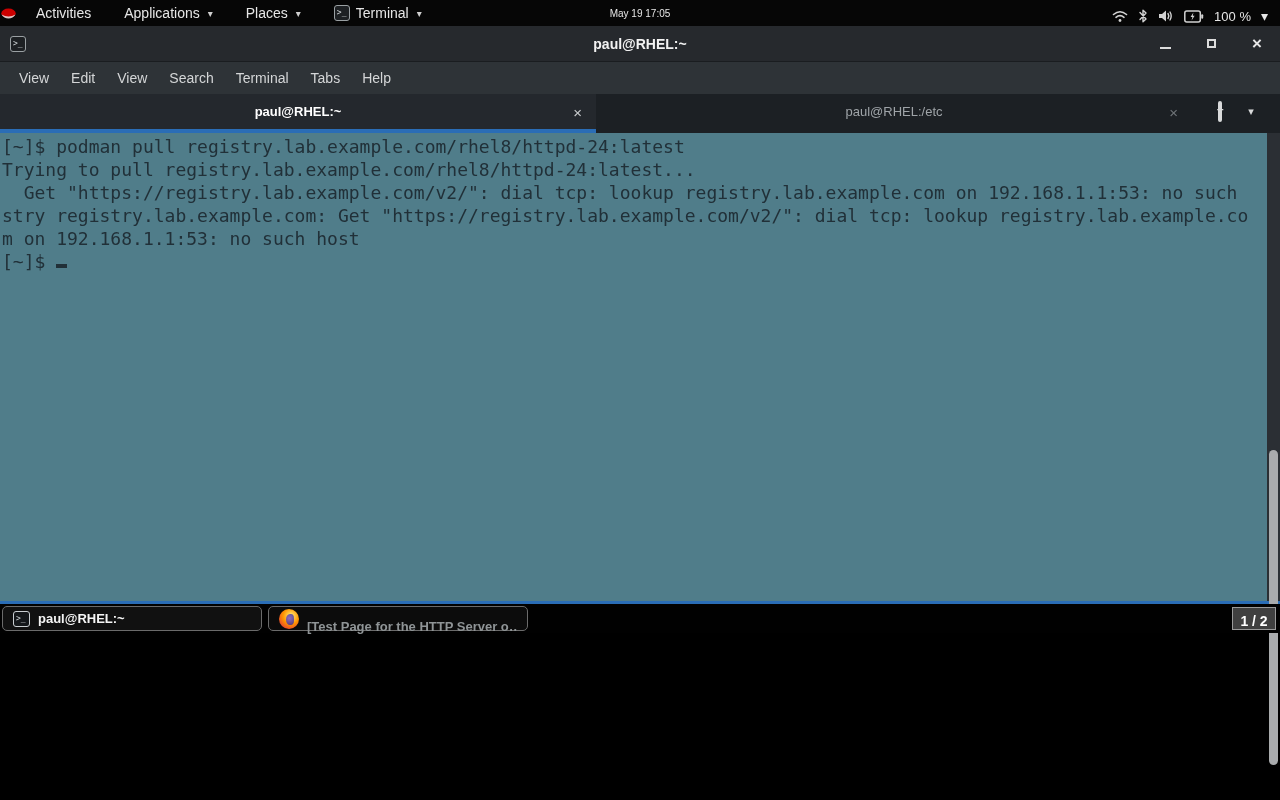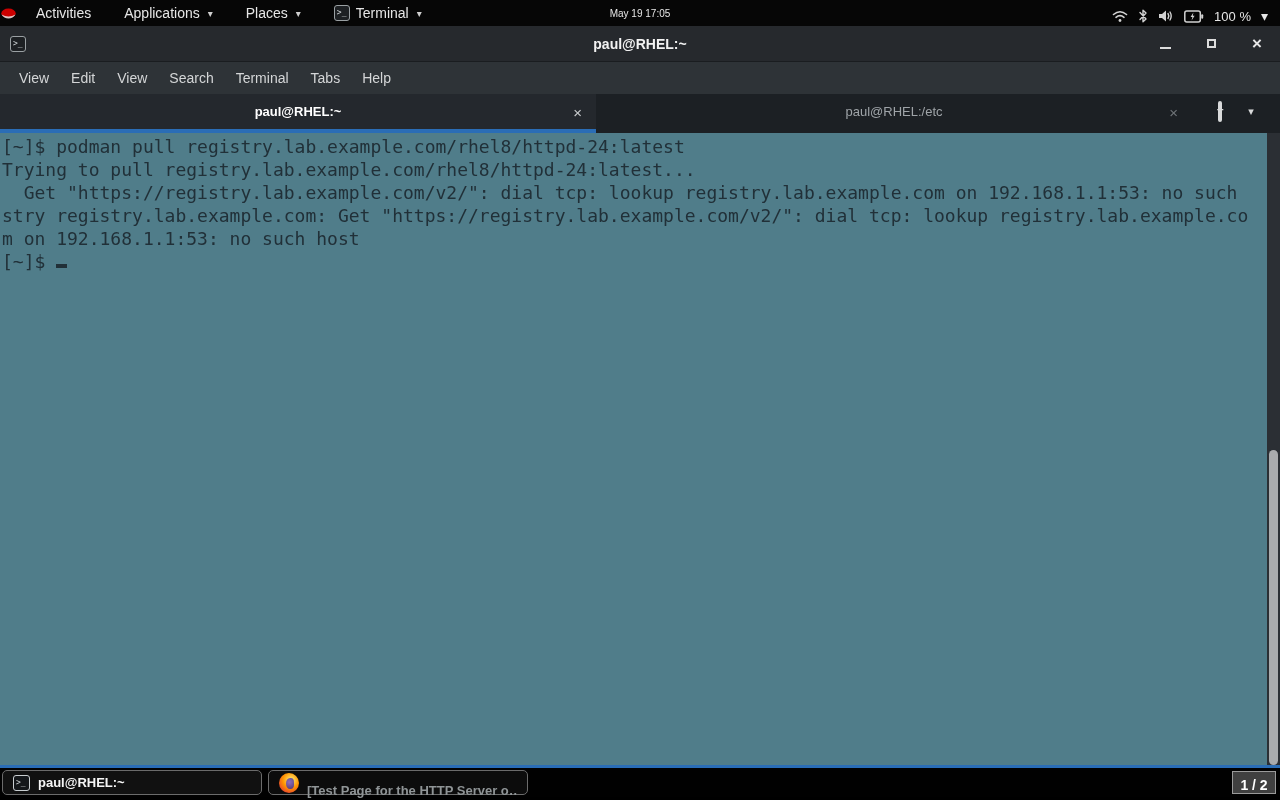--- a/index.html
+++ b/index.html
@@ -39,21 +39,21 @@
   .tab.inactive { background:#1c2024; border-bottom:4px solid #1c2024; color:#9fa4a8; }
   .tab .tab-close { position:absolute; right:14px; top:50%; transform:translateY(-50%); font-size:15px; font-weight:normal; }
   .tab.active .tab-close { color:#c9ccce; }
   .tab.inactive .tab-close { color:#6f7478; }
   .tab-controls { width:88px; display:flex; align-items:center; justify-content:space-evenly; background:#1c2024; border-bottom:4px solid #1c2024; }
   .newtab-box { width:15px; height:13px; border:2px solid #d9dadb; border-radius:3px; position:relative; }
   .newtab-box:before { content:"+"; position:absolute; left:50%; top:50%; transform:translate(-50%,-58%); color:#d9dadb; font-size:12px; font-weight:bold; }
   .tab-chev { color:#d9dadb; font-size:11px; }
 
   
-  .term-wrap { height:632px; display:flex; background:#507d8a; }
+  .term-wrap { height:468px; display:flex; background:#507d8a; }
   .term { flex:1; padding:2px 0 0 2px; font-family:"DejaVu Sans Mono", monospace; font-size:18px; line-height:23px; color:#213038; overflow:hidden; }
   .tline { white-space:pre; height:23px; }
   .cursor { display:inline-block; width:11px; height:4px; background:#213038; margin-left:11px; }
   .scrollbar { width:13px; background:#2b2f34; position:relative; }
   .thumb { position:absolute; left:2px; width:9px; top:317px; height:315px; background:#a9abad; border-radius:5px; }
 
   
   .panel-accent { height:3px; background:#2a6db6; }
   .taskbar { height:29px; background:#010101; display:flex; align-items:stretch; position:relative; padding:2px 2px; }
   .task-btn { display:flex; align-items:center; gap:8px; border:1px solid #6b6b6b; border-radius:5px; background:#0c0c0c; padding:0 10px; margin-right:6px; width:260px; font-size:13px; }

